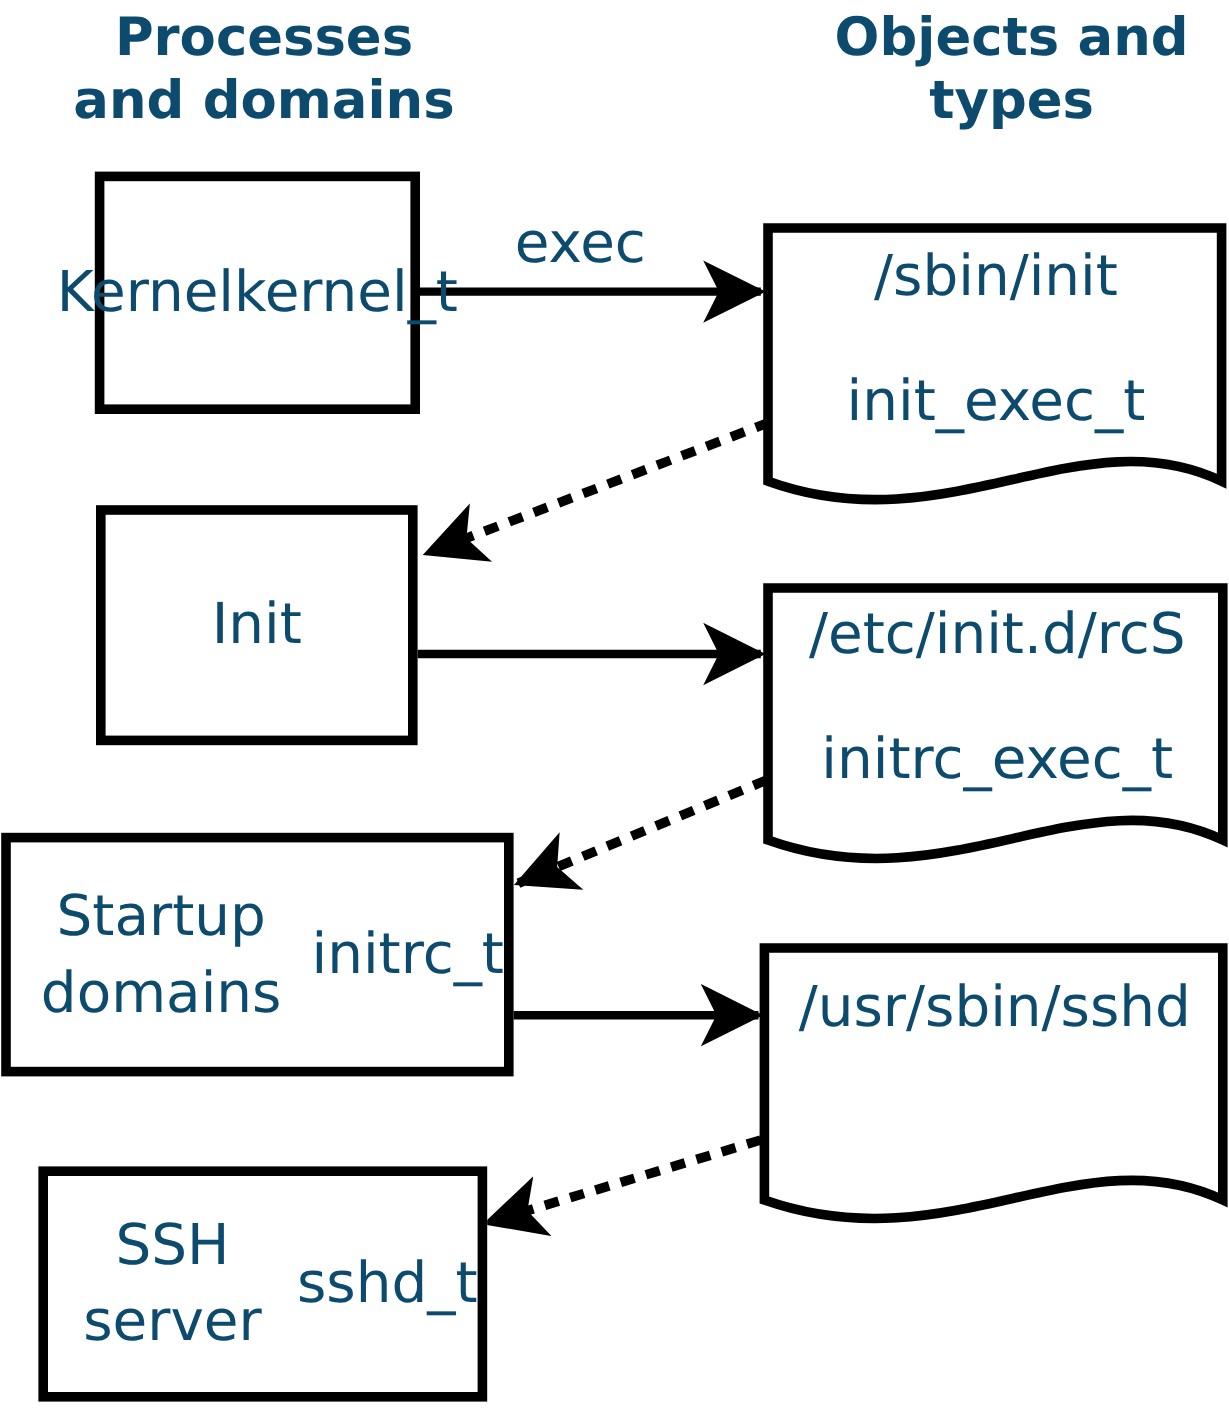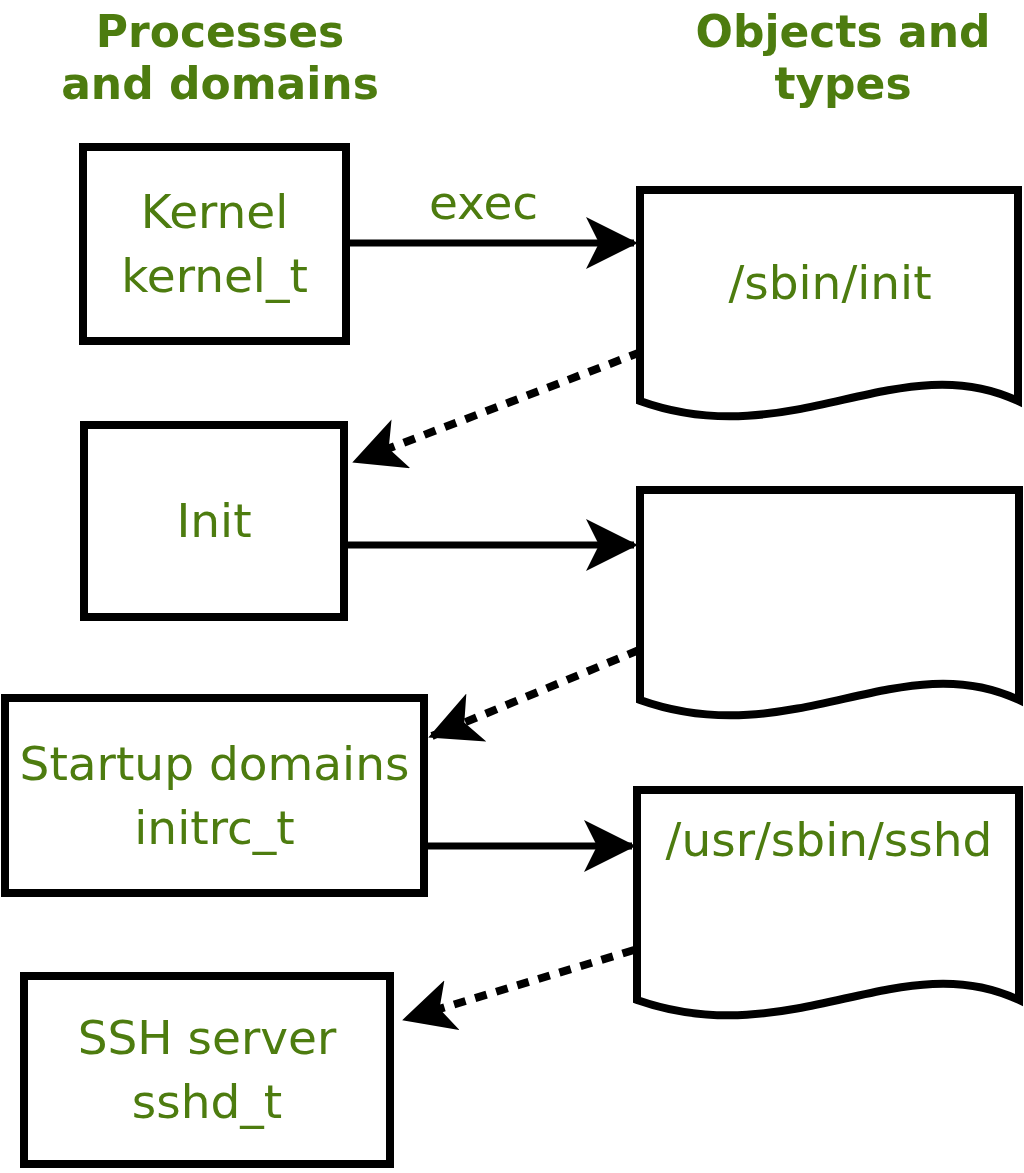--- a/index.html
+++ b/index.html
@@ -6,42 +6,42 @@
     margin: 0;
     padding: 0;
     background: #ffffff;
   }
   .canvas {
     position: relative;
     width: 1024px;
     height: 1173px;
     background: #ffffff;
     font-family: "DejaVu Sans", "Liberation Sans", sans-serif;
-    color: #4d7c0f;
+    color: #0c4a6e;
     overflow: hidden;
   }
   .layer {
     position: absolute;
     left: 0;
     top: 0;
   }
   .heading {
     position: absolute;
     text-align: center;
     font-weight: bold;
     font-size: 44px;
     line-height: 52px;
     white-space: nowrap;
   }
   .pbox {
     position: absolute;
     border: 8px solid #000000;
     background: #ffffff;
     display: flex;
-    flex-direction: column;
+    flex-direction: row;
     align-items: center;
     justify-content: center;
     text-align: center;
     font-size: 47px;
     line-height: 64px;
     box-sizing: border-box;
   }
   .doclabel {
     position: absolute;
     display: flex;
@@ -102,27 +102,32 @@
     <div>Kernel</div>
     <div>kernel_t</div>
   </div>
   <div class="pbox" style="left:80px; top:421px; width:268px; height:200px;">
     <div>Init</div>
   </div>
   <div class="pbox" style="left:1px; top:694px; width:427px; height:203px;">
     <div>Startup domains</div>
     <div>initrc_t</div>
   </div>
-  <div class="pbox" style="left:20px; top:972px; width:374px; height:196px;">
+  <div class="pbox" style="left:32px; top:972px; width:374px; height:196px;">
     <div>SSH server</div>
     <div>sshd_t</div>
   </div>
 
   <div class="doclabel" style="left:648px; top:192px; width:364px; height:182px;">
     <div>/sbin/init</div>
+    <div>init_exec_t</div>
+  </div>
+  <div class="doclabel" style="left:648px; top:492px; width:366px; height:178px;">
+    <div>/etc/init.d/rcS</div>
+    <div>initrc_exec_t</div>
   </div>
   <div class="doclabel" style="left:645px; top:751px; width:368px; height:178px;">
     <div>/usr/sbin/sshd</div>
   </div>
 
   <div class="edgelabel" style="left:429px; top:178px; width:140px;">exec</div>
 
 </div>
 
 </body></html>

